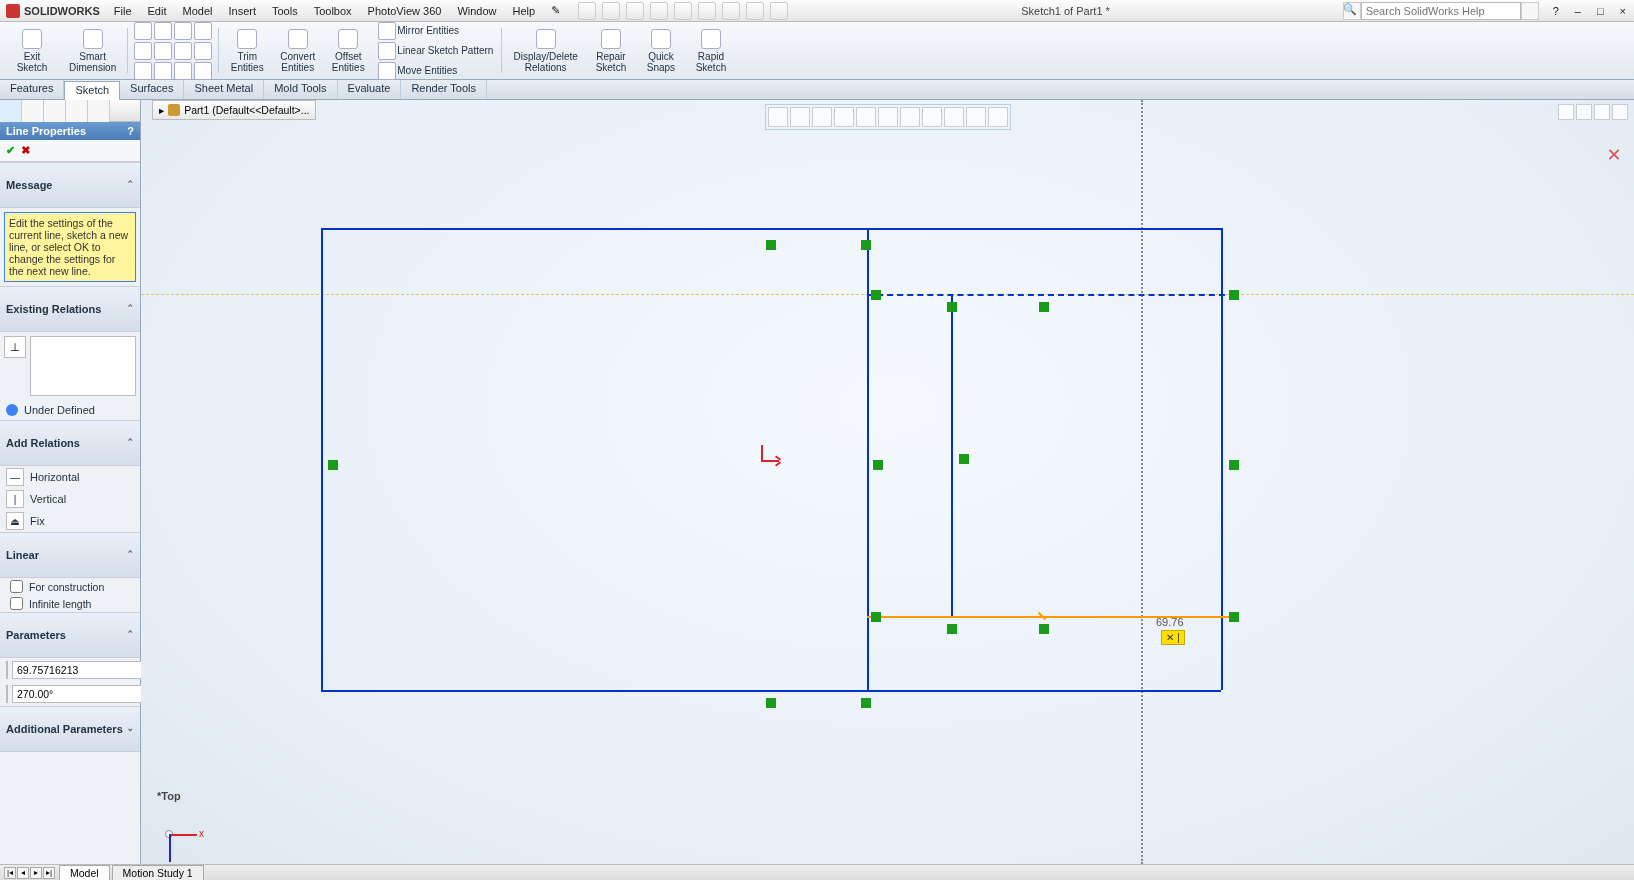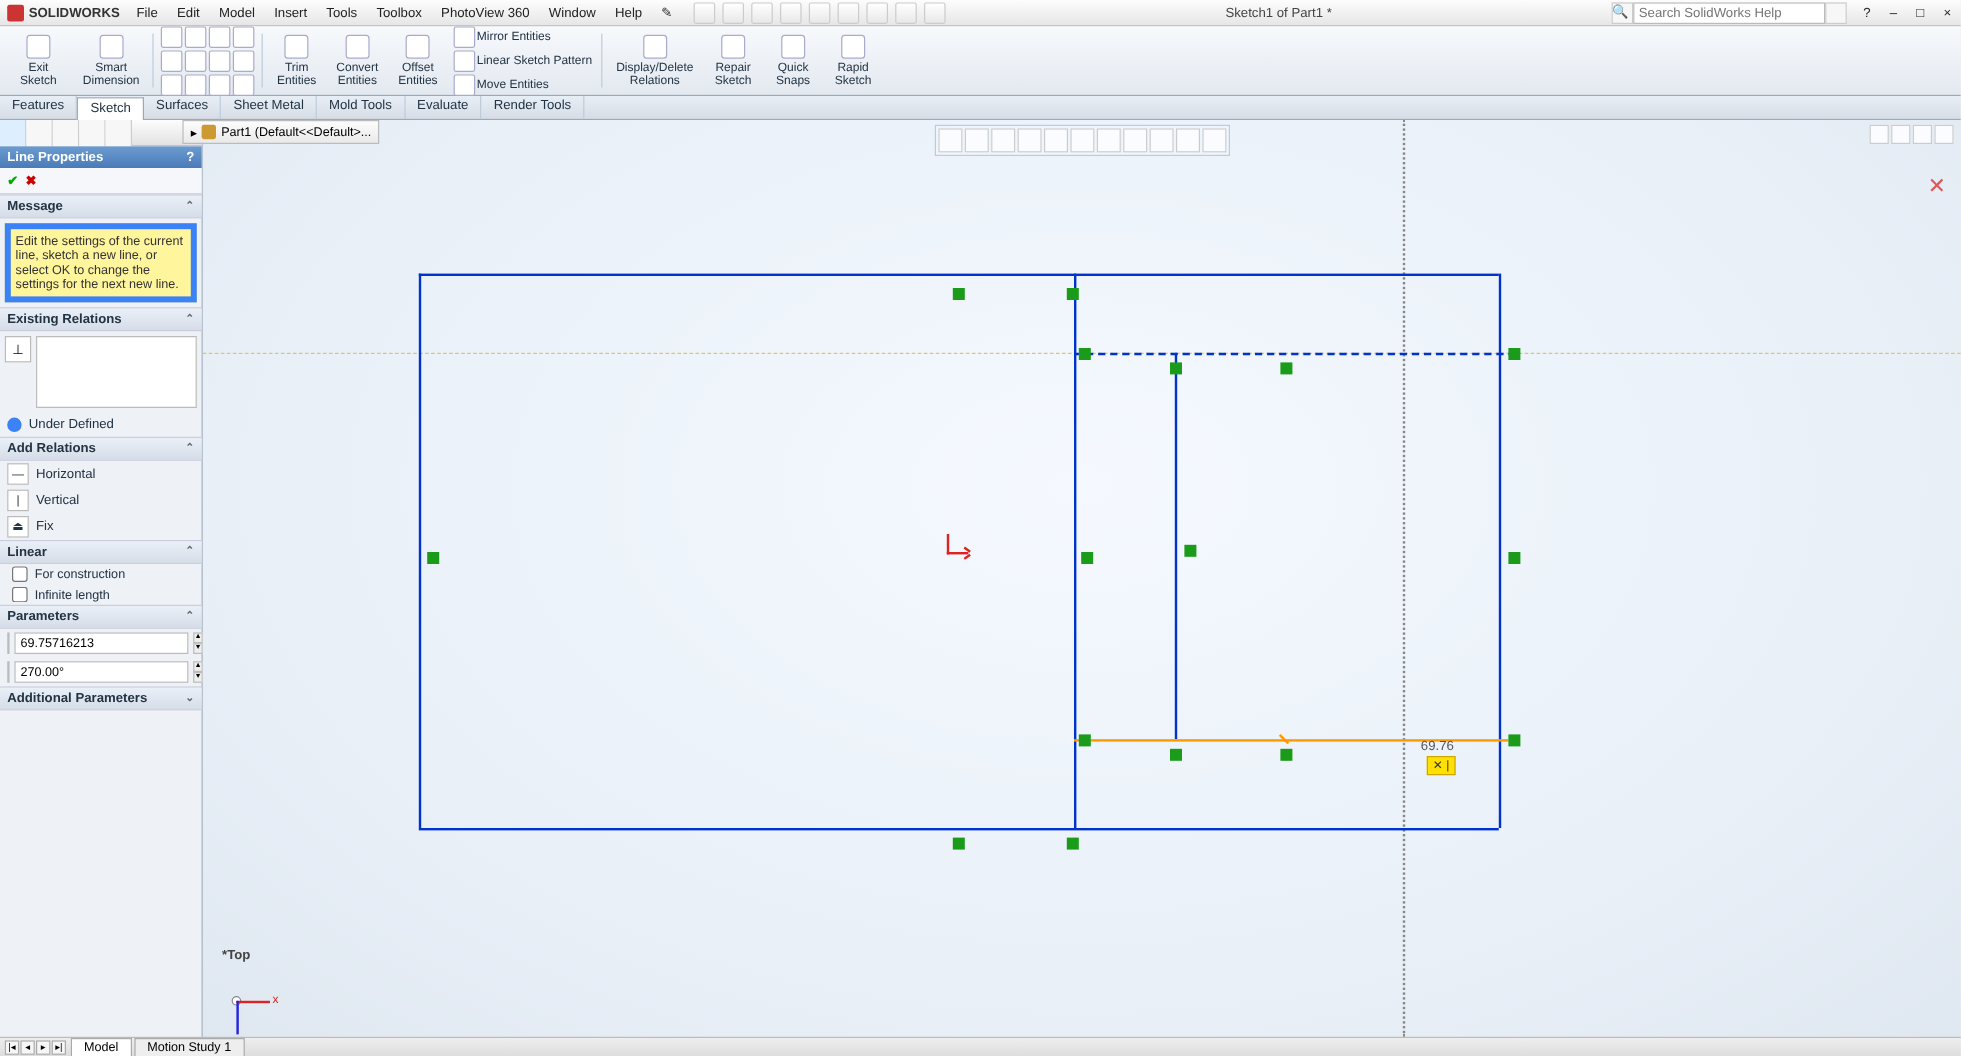--- a/index.html
+++ b/index.html
@@ -25,31 +25,31 @@
 .rlist { display: flex; flex-direction: column; justify-content: center; gap: 2px; font-size: 10px; color: #234; padding: 0 4px; }
 .rlist .row { display: flex; align-items: center; gap: 1px; }
 .rsep { width: 1px; background: #bcd; margin: 4px 2px; }
 
 #cmd-tabs { display: flex; height: 20px; background: linear-gradient(#e8eef5,#d6dde6); border-bottom: 1px solid #9ab; font-size: 11px; }
 #cmd-tabs .tab { padding: 2px 10px; border-right: 1px solid #bcd; color: #234; }
 #cmd-tabs .tab.active { background: #fff; border-top: 1px solid #9ab; border-left: 1px solid #9ab; border-right: 1px solid #9ab; position: relative; top: 1px; }
 
 #main { position: absolute; top: 100px; left: 0; right: 0; bottom: 16px; display: flex; }
 
-#left-panel { width: 169px; background: #eef1f5; border-right: 1px solid #9ab; display: flex; flex-direction: column; font-size: 11px; }
+#left-panel { width: 141px; background: #eef1f5; border-right: 1px solid #9ab; display: flex; flex-direction: column; font-size: 11px; }
 #left-icons { display: flex; height: 22px; background: linear-gradient(#fdfdfd,#e2e2e2); border-bottom: 1px solid #bbb; }
 #left-icons .licon { width: 22px; height: 22px; border-right: 1px solid #ccc; background: #f7f7f7; }
 #left-icons .licon.active { background: #ddeeff; }
 #prop-title { background: linear-gradient(#6b9bd0,#4a7bb8); color: #fff; padding: 3px 6px; font-weight: bold; display: flex; justify-content: space-between; }
 #prop-okcancel { display: flex; gap: 6px; padding: 4px 6px; background: #f5f7fa; border-bottom: 1px solid #ccd; }
 #prop-okcancel .ok { color: #0a0; font-weight: bold; cursor: pointer; }
 #prop-okcancel .cancel { color: #c00; font-weight: bold; cursor: pointer; }
-.sect-head { background: linear-gradient(#eaf0f8,#d5dde8); padding: 3px 6px; border-top: 1px solid #ccd; border-bottom: 1px solid #ccd; display: flex; justify-content: space-between; color: #234; font-weight: bold; }
+.sect-head { background: linear-gradient(#eaf0f8,#d5dde8); padding: 16px 6px; border-top: 1px solid #ccd; border-bottom: 1px solid #ccd; display: flex; justify-content: space-between; color: #234; font-weight: bold; }
 .sect-head .caret { font-size: 9px; color: #666; }
-.msg-box { background: #fff59d; border: 5px solid #3b82f6; margin: 4px; padding: 4px; font-size: 10.5px; color: #333; }
+.msg-box { background: #fff59d; border: 1px solid #3b82f6; margin: 4px; padding: 4px; font-size: 10.5px; color: #333; }
 .rel-box { margin: 4px; display: flex; gap: 4px; }
 .rel-box .relicon { width: 22px; height: 22px; border: 1px solid #bbb; background: #fff; display: flex; align-items: center; justify-content: center; }
 .rel-box .relwhite { flex: 1; height: 60px; border: 1px solid #bbb; background: #fff; }
 .status-row { display: flex; align-items: center; gap: 6px; padding: 4px 6px; color: #234; }
 .status-row .blue-dot { width: 12px; height: 12px; border-radius: 50%; background: #3b82f6; }
 .rel-item { display: flex; align-items: center; gap: 6px; padding: 2px 6px; color: #234; }
 .rel-item .ri { width: 18px; height: 18px; border: 1px solid #bbb; background: #fff; display: flex; align-items: center; justify-content: center; font-size: 10px; }
 .opt-row { display: flex; align-items: center; gap: 6px; padding: 2px 10px; color: #234; font-size: 10.5px; }
 .param-row { display: flex; align-items: center; gap: 4px; padding: 3px 6px; }
 .param-row .pi { width: 18px; height: 18px; border: 1px solid #bbb; background: #fff; }

